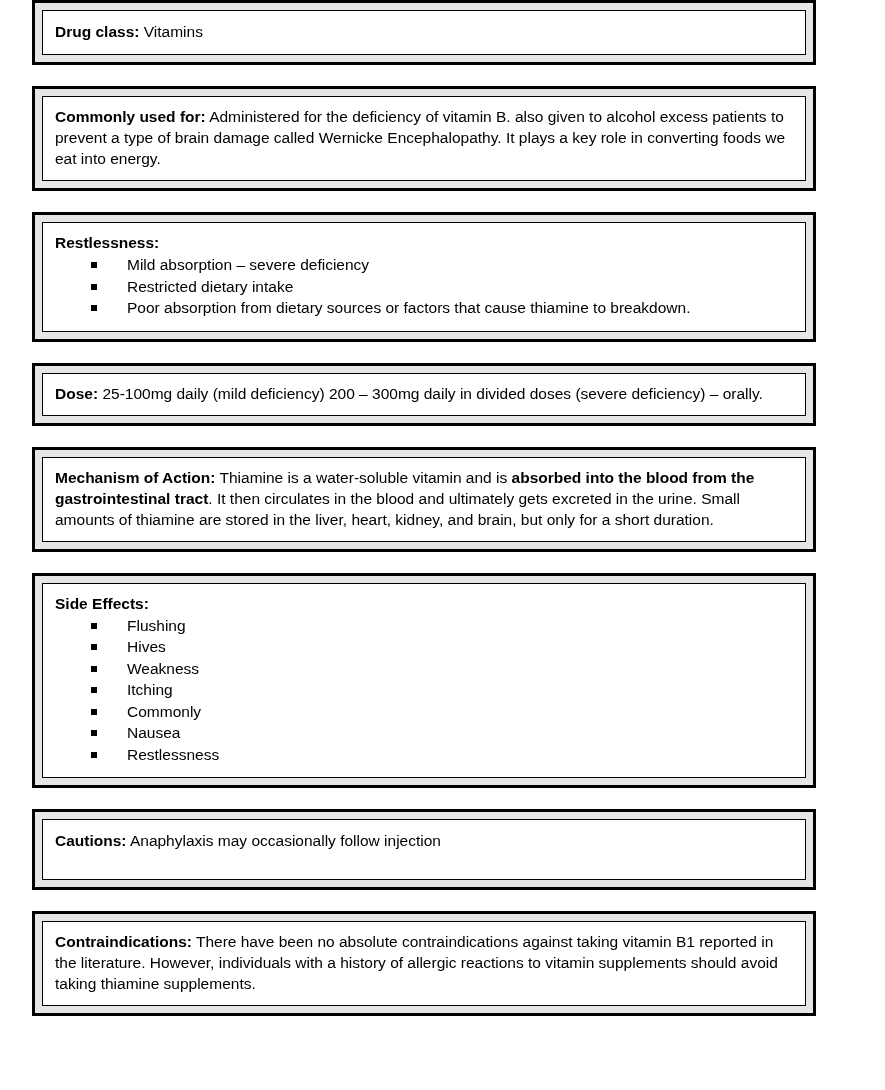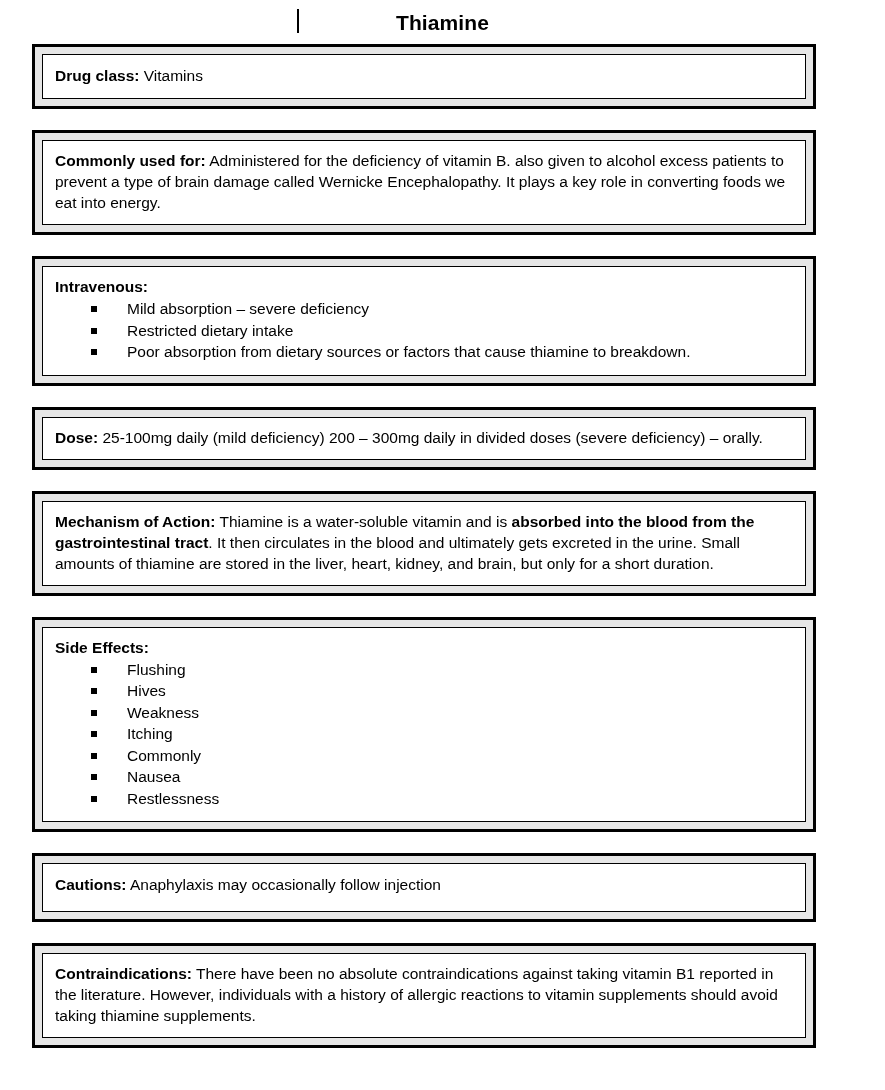--- a/index.html
+++ b/index.html
@@ -98,52 +98,48 @@
     position: absolute;
     left: 36px;
     top: 8px;
     width: 6px;
     height: 6px;
     background: #000000;
   }
 
   
   .sec-drugclass .section-inner { padding-top: 10px; padding-bottom: 12px; }
-  .sec-cautions .section-inner  { padding-top: 10px; padding-bottom: 16px; }
+  .sec-cautions .section-inner  { padding-top: 10px; padding-bottom: 28px; }
   .sec-indications .section-inner { padding-bottom: 12px; }
   .sec-route .section-inner { padding-bottom: 13px; }
   .sec-sideeffects .section-inner { padding-bottom: 12px; }
 </style>
 </head>
 <body>
 
 <div class="page">
 
-  <div class="title-row">
-    <span class="title-caret"></span>
-    <h1 class="doc-title">Thiamine</h1>
-  </div>
 
   <div class="sections">
 
     <div class="section sec-drugclass">
       <div class="section-inner">
         <p class="para"><span class="lbl">Drug class:</span><span> Vitamins</span></p>
       </div>
     </div>
 
     <div class="section sec-commonly">
       <div class="section-inner">
         <p class="para"><span class="lbl">Commonly used for:</span><span> Administered for the deficiency of vitamin B. also given to alcohol excess patients to prevent a type of brain damage called Wernicke Encephalopathy. It plays a key role in converting foods we eat into energy.</span></p>
       </div>
     </div>
 
     <div class="section sec-indications">
       <div class="section-inner">
-        <p class="list-head">Intravenous:</p>
+        <p class="list-head">Restlessness:</p>
         <ul class="bullets">
           <li><span class="sq"></span><span>Mild absorption – severe deficiency</span></li>
           <li><span class="sq"></span><span>Restricted dietary intake</span></li>
           <li><span class="sq"></span><span>Poor absorption from dietary sources or factors that cause thiamine to breakdown.</span></li>
         </ul>
       </div>
     </div>
 
     <div class="section sec-dose">
       <div class="section-inner">

